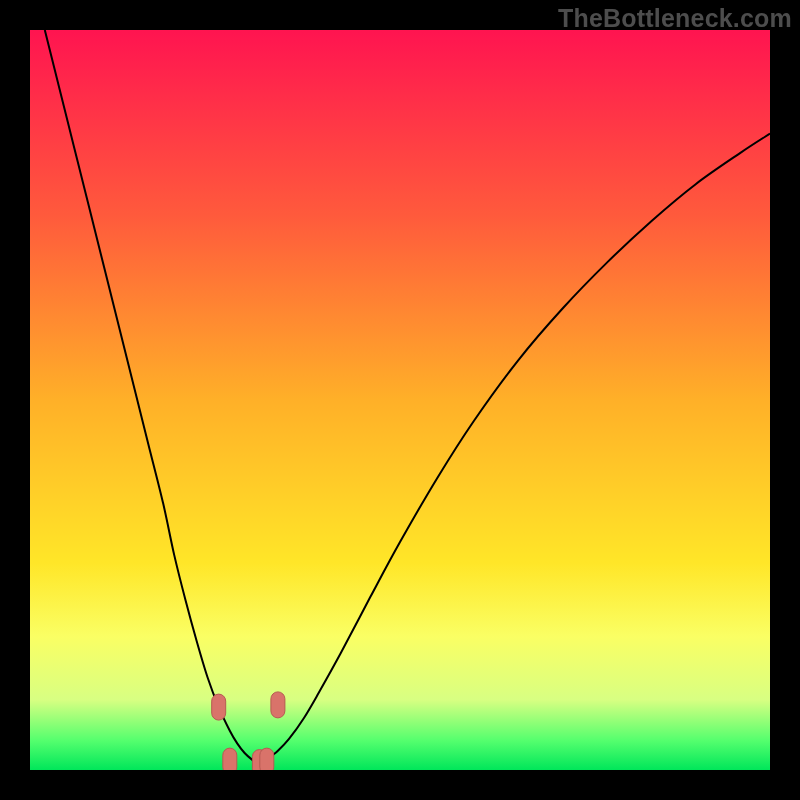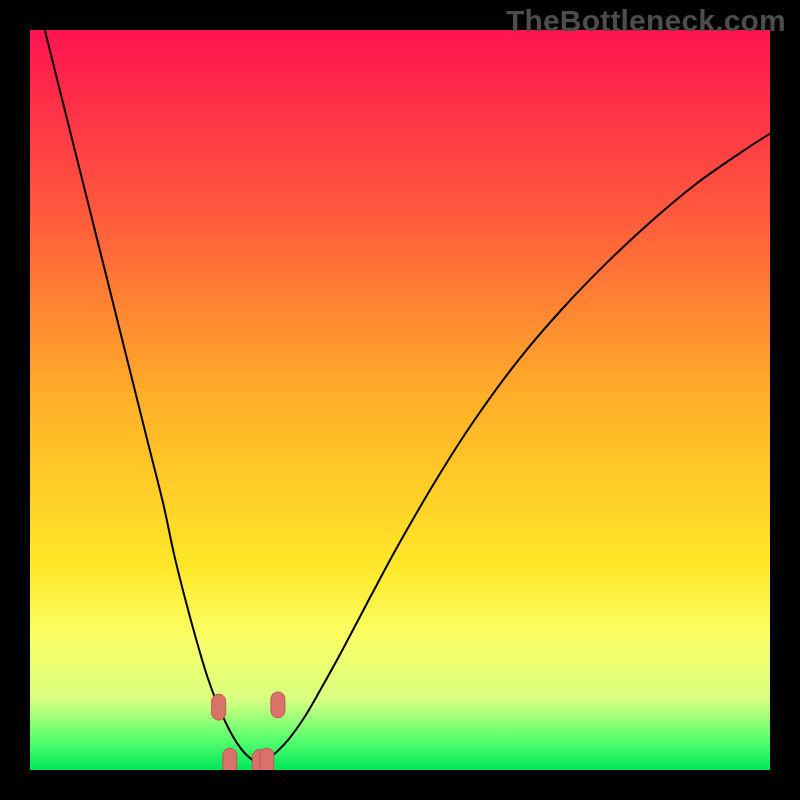--- a/index.html
+++ b/index.html
@@ -13,22 +13,22 @@
   }
   .frame {
     width: 800px;
     height: 800px;
     background: #000;
     position: relative;
   }
   .watermark {
     position: absolute;
     top: 4px;
-    right: 14px;
-    font-size: 30px;
+    right: 8px;
+    font-size: 25px;
     font-weight: 600;
     color: #4d4d4d;
     letter-spacing: 0.2px;
     z-index: 10;
     user-select: none;
   }
   .plot {
     position: absolute;
     left: 30px;
     top: 30px;

